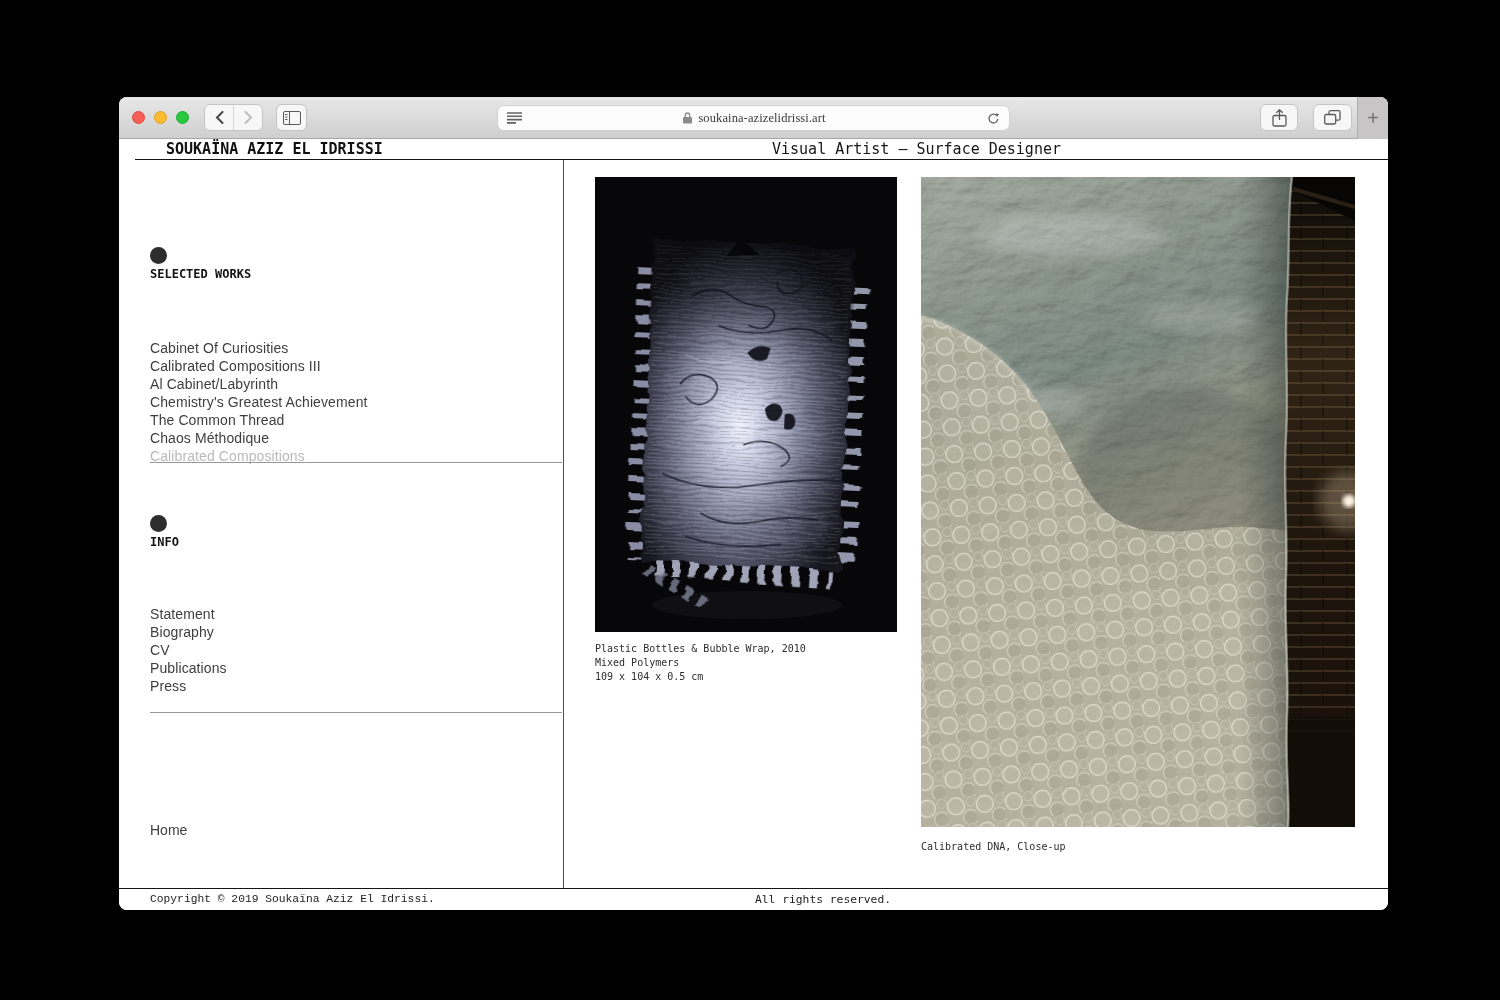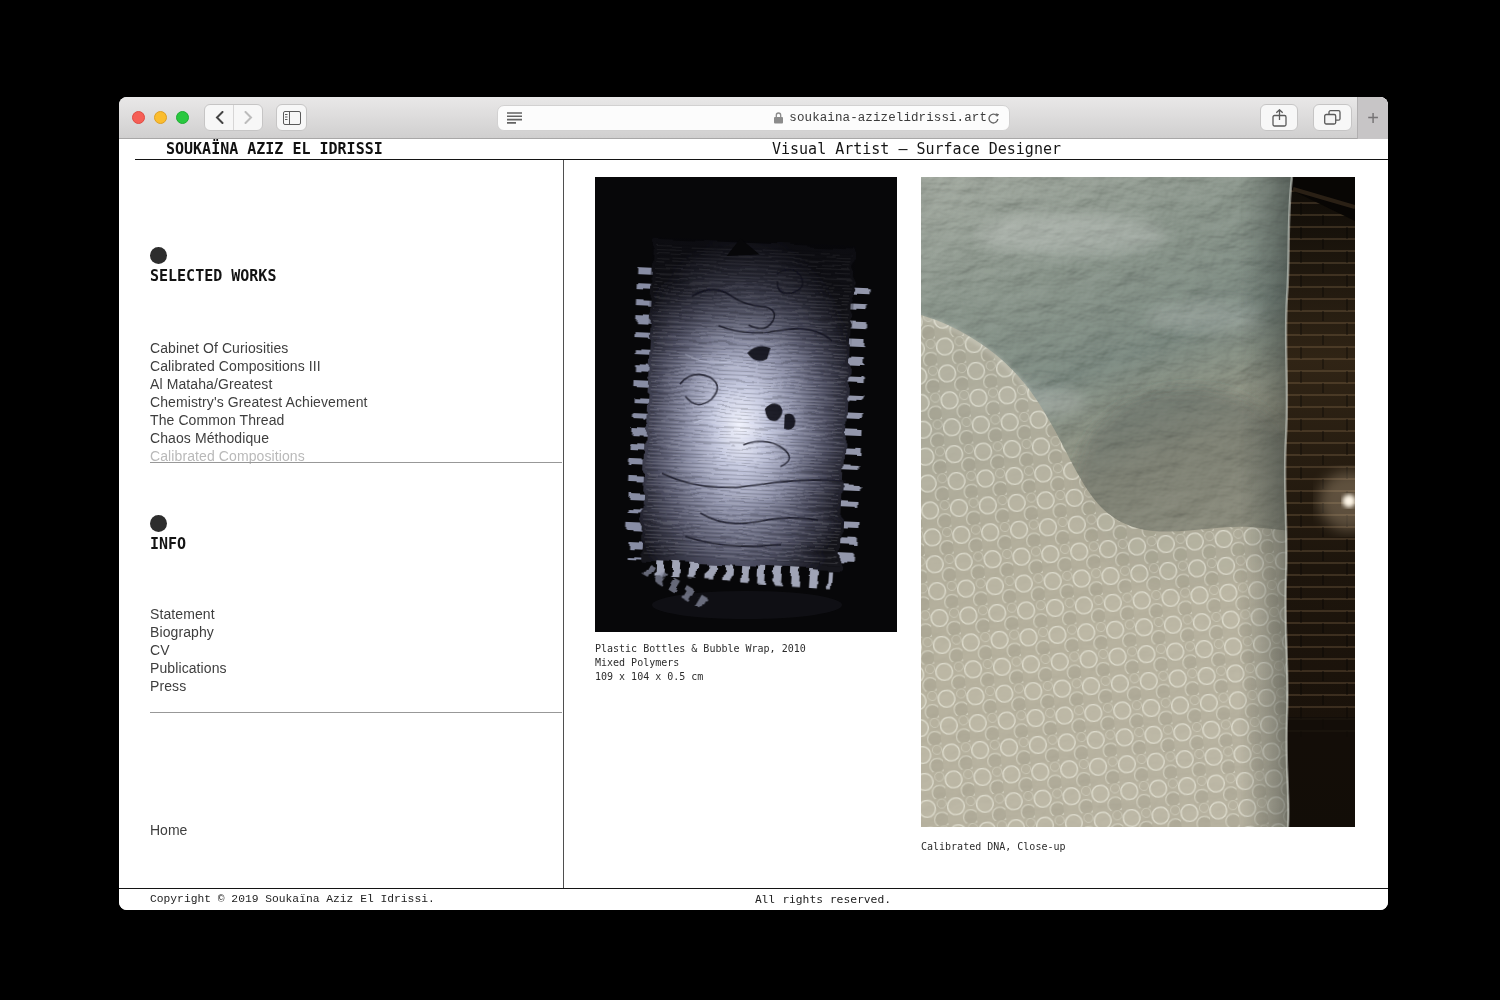--- a/index.html
+++ b/index.html
@@ -39,21 +39,21 @@
           font-size:20px;color:#757374;font-weight:300;}
   
   .page{position:absolute;left:0;top:42px;width:1269px;height:771px;background:#fff;}
   .mono{font-family:"DejaVu Sans Mono","Liberation Mono",monospace;}
   .site-header{position:absolute;left:16px;top:0;width:100%;height:21px;
                border-bottom:1px solid #141414;box-sizing:border-box;}
   .site-title{position:absolute;left:31px;top:1px;font-size:15px;font-weight:700;
               color:#111;letter-spacing:0;}
   .site-subtitle{position:absolute;left:637px;top:1px;font-size:15px;color:#161616;}
   .dot{position:absolute;left:31px;width:17px;height:17px;border-radius:50%;background:#2d2d2d;}
-  .sec-head{position:absolute;left:31px;font-size:15px;font-weight:700;color:#131313;}
+  .sec-head{position:absolute;left:31px;font-size:12px;font-weight:700;color:#131313;}
   .navlist{position:absolute;left:31px;width:400px;margin-top:36px;}
   .navlist .item{height:18px;line-height:18px;font-size:14px;color:#3e3e3e;
                  letter-spacing:.1px;cursor:pointer;}
   .navlist .item.muted{color:#b9b9b9;}
   .hr{position:absolute;left:31px;width:412px;height:1px;background:#989898;}
   .vline{position:absolute;left:444px;top:21px;width:1px;height:728px;background:#4f4f4f;}
   .home{position:absolute;left:31px;top:664px;font-size:14px;color:#3e3e3e;
         height:18px;line-height:18px;cursor:pointer;margin-top:18px;}
   .fig{position:absolute;top:38px;overflow:hidden;}
   .fig svg{display:block;width:100%;height:100%;}
@@ -102,21 +102,21 @@
 
       <div class="urlbar">
         <svg class="reader" width="15" height="12" viewBox="0 0 15 12">
             <g stroke="#636363" stroke-width="1.6">
               <line x1="0" y1="1" x2="15" y2="1"></line>
               <line x1="0" y1="4.3" x2="15" y2="4.3"></line>
               <line x1="0" y1="7.6" x2="15" y2="7.6"></line>
               <line x1="0" y1="10.9" x2="9" y2="10.9"></line>
             </g>
           </svg>
-        <div class="urlcenter mono" style="font-family:Liberation Mono, monospace;justify-content:flex-end;">
+        <div class="urlcenter mono" style="font-family:Liberation Serif, serif;">
           <svg width="9" height="12" viewBox="0 0 9 12">
               <rect y="5" width="9" height="6.6" rx="1" fill="#8b8b8b"></rect>
               <path d="M2.3 5 V3.2 a2.2 2.2 0 0 1 4.4 0 V5" stroke="#8b8b8b" stroke-width="1.3" fill="none"></path>
             </svg>
           <span>soukaina-azizelidrissi.art</span>
         </div>
         <svg class="reload" width="13" height="13" viewBox="0 0 13 13">
             <path d="M10.8 7 a4.4 4.4 0 1 1 -1.1 -3.4" stroke="#666" stroke-width="1.4" fill="none"></path>
             <path d="M8.6 1.2 L12.2 2.2 L9.9 5.1 Z" fill="#666"></path>
           </svg>
@@ -145,21 +145,21 @@
         <div class="site-title mono">SOUKAÏNA AZIZ EL IDRISSI</div>
         <div class="site-subtitle mono">Visual Artist — Surface Designer</div>
       </div>
 
       <div class="dot" style="top:108px"></div>
       <div class="sec-head mono" style="top:128px">SELECTED WORKS</div>
 
       <div class="navlist" style="top:164px">
         <div class="item">Cabinet Of Curiosities</div>
         <div class="item">Calibrated Compositions III</div>
-        <div class="item">Al Mataha/Greatest</div>
+        <div class="item">Al Cabinet/Labyrinth</div>
         <div class="item">Chemistry's Greatest Achievement</div>
         <div class="item">The Common Thread</div>
         <div class="item">Chaos Méthodique</div>
         <div class="item muted">Calibrated Compositions</div>
       </div>
 
       <div class="hr" style="top:323px"></div>
 
       <div class="dot" style="top:376px"></div>
       <div class="sec-head mono" style="top:396px">INFO</div>

